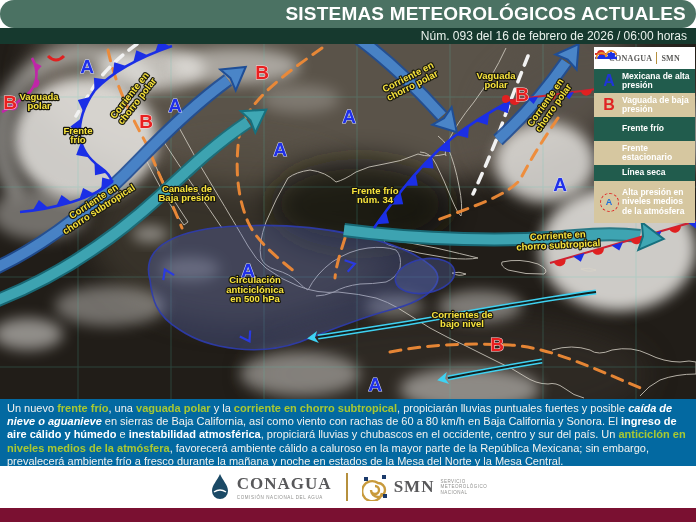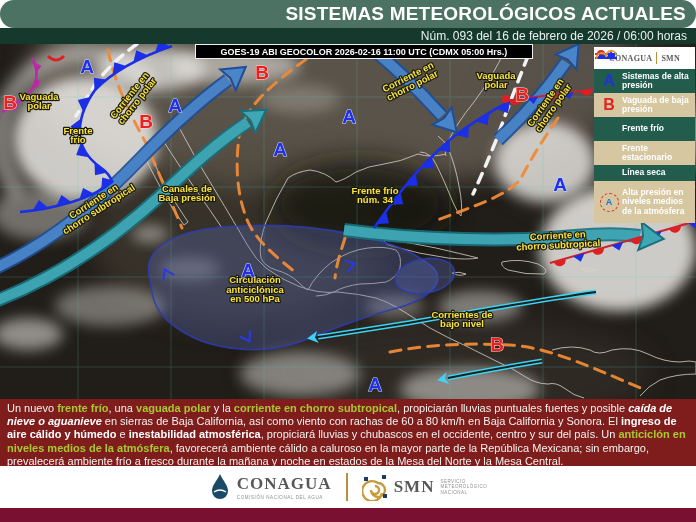--- a/index.html
+++ b/index.html
@@ -26,21 +26,21 @@
   .lg-row{display:flex;align-items:center;box-sizing:border-box;padding:1px 2px;}
   .lg-row .ic{width:26px;flex:0 0 26px;display:flex;align-items:center;justify-content:center;}
   .lg-row .tx{color:#ffffff;font-weight:bold;font-size:8.5px;line-height:9.5px;}
   .lg-green{background:#215c4d;}
   .lg-tan{background:#d6c7a0;}
   .lg-A{color:#1f34d8;font-weight:bold;font-size:16px;}
   .lg-B{color:#e02423;font-weight:bold;font-size:16px;}
   .lg-circleA{width:17px;height:17px;border:1.6px dashed #e02423;border-radius:50%;
       display:flex;align-items:center;justify-content:center;color:#1f6fd8;font-size:9px;font-weight:bold;}
   
-  .summary{position:absolute;top:399px;left:0;width:696px;height:67px;background:#7f1d1d;
+  .summary{position:absolute;top:399px;left:0;width:696px;height:67px;background:#0369a1;
       box-sizing:border-box;padding:3px 7px 0 7px;color:#f2f2ee;font-size:11px;line-height:13.2px;text-align:left;}
   .seg-highlight{color:#a8c832;font-weight:bold;}
   .seg-bold{color:#ffffff;font-weight:bold;}
   .seg-bold-italic{color:#ffffff;font-weight:bold;font-style:italic;}
   
   .footer{position:absolute;top:466px;left:0;width:696px;height:42px;background:#ffffff;
       display:flex;align-items:center;justify-content:center;gap:14px;}
   .f-block{display:flex;align-items:center;gap:6px;}
   .f-name{font-family:"Liberation Serif",serif;font-weight:bold;color:#58585a;font-size:17px;letter-spacing:1px;}
   .f-sub{color:#8f8f8d;font-size:4.5px;letter-spacing:.6px;margin-top:1px;}
@@ -272,34 +272,31 @@
         <text x="560" y="147" text-anchor="middle" font-size="19" font-weight="bold" fill="#2030e8" stroke="#cfd8ff" stroke-width="1.1" paint-order="stroke">A</text>
         <text x="248" y="233" text-anchor="middle" font-size="19" font-weight="bold" fill="#2030e8" stroke="#cfd8ff" stroke-width="1.1" paint-order="stroke">A</text>
         <text x="375" y="347" text-anchor="middle" font-size="19" font-weight="bold" fill="#2030e8" stroke="#cfd8ff" stroke-width="1.1" paint-order="stroke">A</text>
         <text x="10" y="65" text-anchor="middle" font-size="19" font-weight="bold" fill="#e82020" stroke="#ffd2d2" stroke-width="1.1" paint-order="stroke">B</text>
         <text x="146" y="84" text-anchor="middle" font-size="19" font-weight="bold" fill="#e82020" stroke="#ffd2d2" stroke-width="1.1" paint-order="stroke">B</text>
         <text x="262" y="35" text-anchor="middle" font-size="19" font-weight="bold" fill="#e82020" stroke="#ffd2d2" stroke-width="1.1" paint-order="stroke">B</text>
         <text x="522" y="57" text-anchor="middle" font-size="19" font-weight="bold" fill="#e82020" stroke="#ffd2d2" stroke-width="1.1" paint-order="stroke">B</text>
         <text x="497" y="307" text-anchor="middle" font-size="19" font-weight="bold" fill="#e82020" stroke="#ffd2d2" stroke-width="1.1" paint-order="stroke">B</text>
       </g>
   </svg>
-  <div class="sat-caption">
-    <span>GOES-19 ABI GEOCOLOR 2026-02-16 11:00 UTC (CDMX  05:00 Hrs.)</span>
-  </div>
   <div class="legend" id="legend">
     <div class="logos">
       <span class="cw">CONAGUA</span>
       <span class="dv"></span>
       <span class="cw">SMN</span>
     </div>
   <div class="lg-row lg-green" style="height: 24px;">
         <div class="ic">
           <span class="lg-A">A</span>
         </div>
-        <div class="tx">Sistemas de alta presión</div>
+        <div class="tx">Mexicana de alta presión</div>
       </div>
       <div class="lg-row lg-tan" style="height: 24px;">
         <div class="ic">
           <span class="lg-B">B</span>
         </div>
         <div class="tx">Vaguada de baja presión</div>
       </div>
       <div class="lg-row lg-green" style="height: 24px;">
         <div class="ic">
           <svg width="24" height="14" viewBox="0 0 24 14">

